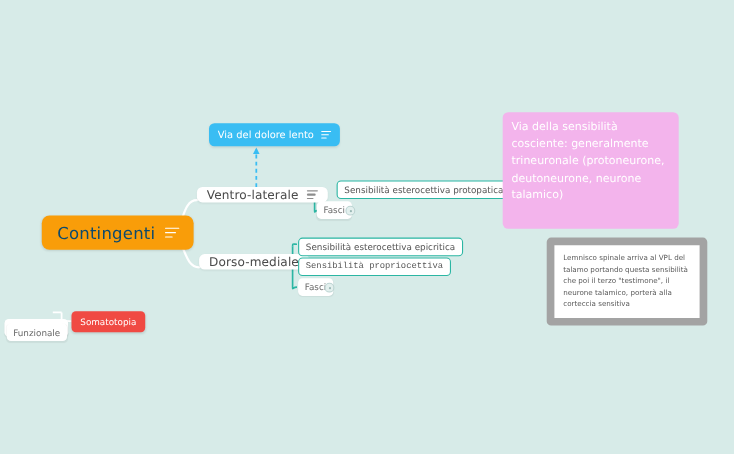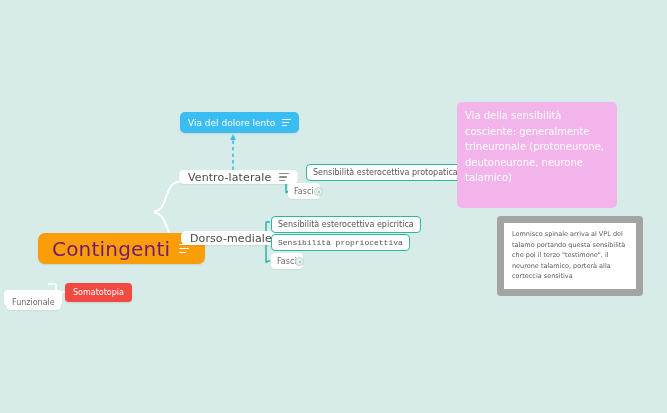--- a/index.html
+++ b/index.html
@@ -35,31 +35,30 @@
   }
 
   
   .node-root {
     left: 38px;
     top: 196px;
     height: 31px;
     padding: 0 13px 0 14px;
     background: #f99d09;
     border-radius: 7px;
-    color: #701a75;
-    font-size: 20px;
+    color: #0c4a6e;
+    font-size: 15px;
     letter-spacing: .2px;
     box-shadow: 0 1px 2px rgba(0,0,0,0.10);
-    margin-top: 37px;
   }
   .node-root .label { margin-right: 9px; }
 
   
   .node-blue {
-    left: 180px;
+    left: 190px;
     top: 112px;
     height: 21px;
     padding: 0 8px;
     background: #39bdf3;
     border-radius: 5px;
     color: #ffffff;
     font-size: 9px;
     box-shadow: 0 1px 2px rgba(0,0,0,0.08);
   }
   .node-blue .label { margin-right: 7px; }

